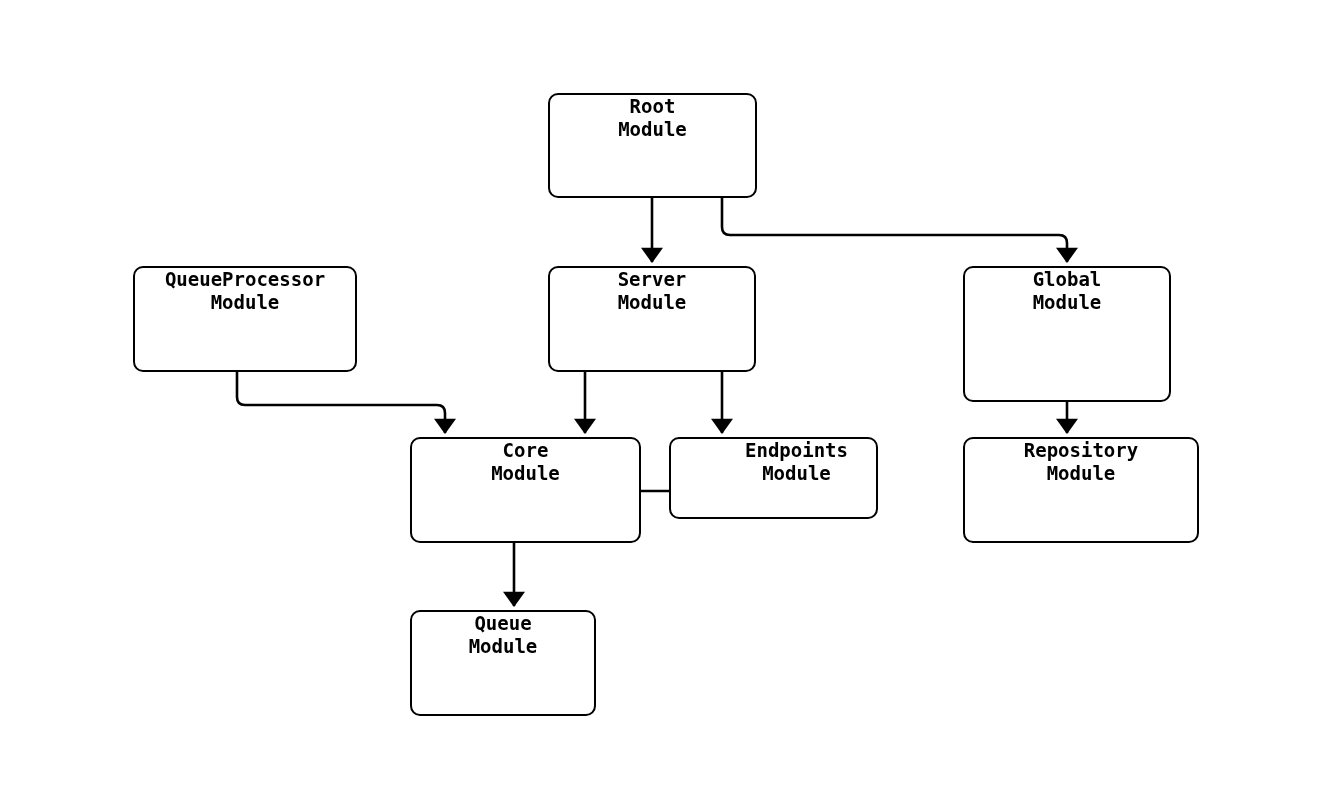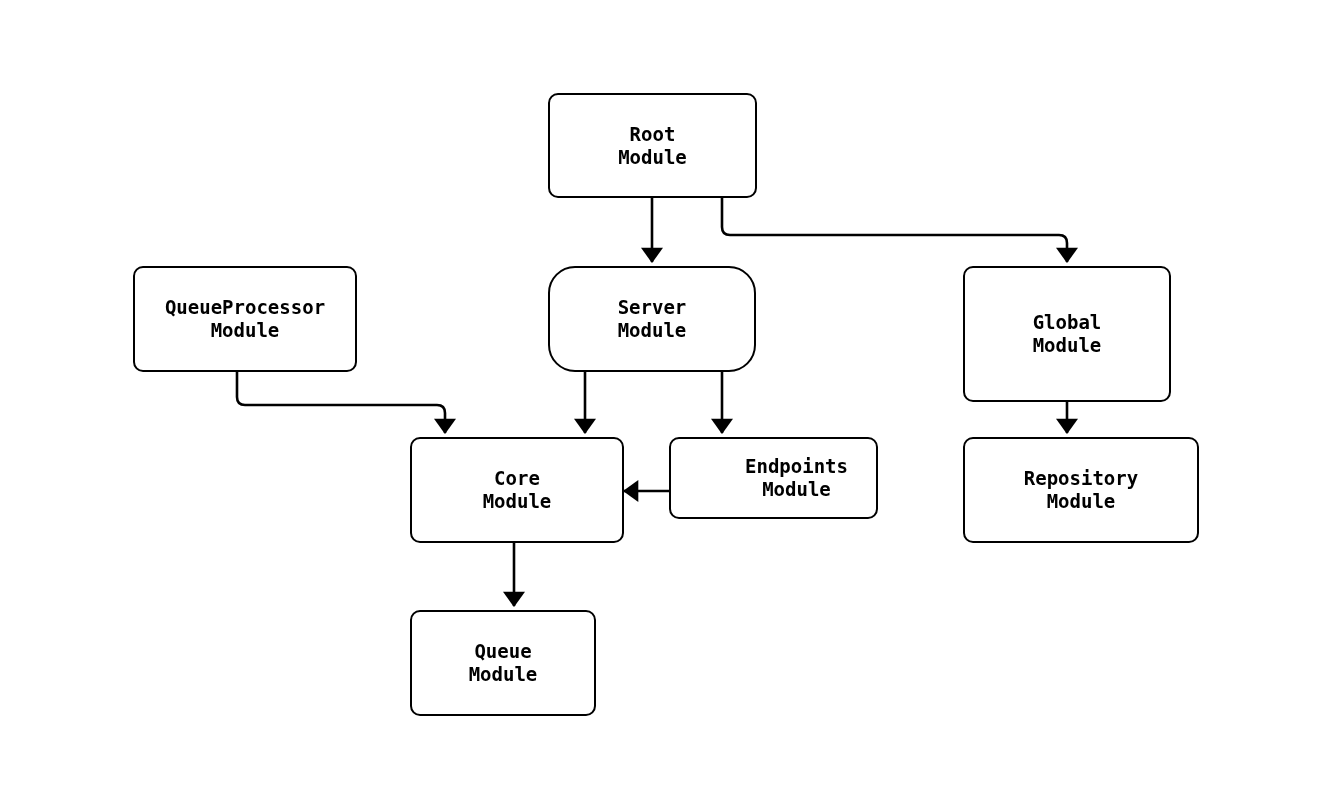--- a/index.html
+++ b/index.html
@@ -22,37 +22,36 @@
     width: 1337px;
     height: 809px;
   }
   .node {
     position: absolute;
     box-sizing: border-box;
     border: 2.6px solid #000000;
     border-radius: 10px;
     background: #ffffff;
     display: flex;
-    align-items: center;
     justify-content: center;
   }
   .node .label {
     font-size: 19px;
     font-weight: bold;
     color: #000000;
     text-align: center;
     white-space: pre-line;
     line-height: 23px;
     letter-spacing: 0px;
   }
   .n-root        { left: 548px; top: 93px;  width: 209px; height: 105px; }
   .n-queueproc   { left: 133px; top: 266px; width: 224px; height: 106px; }
-  .n-server      { left: 548px; top: 266px; width: 208px; height: 106px; border-radius: 27px; }
+  .n-server      { left: 548px; top: 266px; width: 208px; height: 106px; }
   .n-global      { left: 963px; top: 266px; width: 208px; height: 136px; }
-  .n-core        { left: 410px; top: 437px; width: 214px; height: 106px; }
+  .n-core        { left: 410px; top: 437px; width: 231px; height: 106px; }
   .n-endpoints   { left: 669px; top: 437px; width: 209px; height: 82px; padding-left: 46px; }
   .n-repository  { left: 963px; top: 437px; width: 236px; height: 106px; }
   .n-queue       { left: 410px; top: 610px; width: 186px; height: 106px; }
   .edge {
     stroke: #000000;
     stroke-width: 2.6px;
     fill: none;
     stroke-linecap: butt;
   }
 </style>

